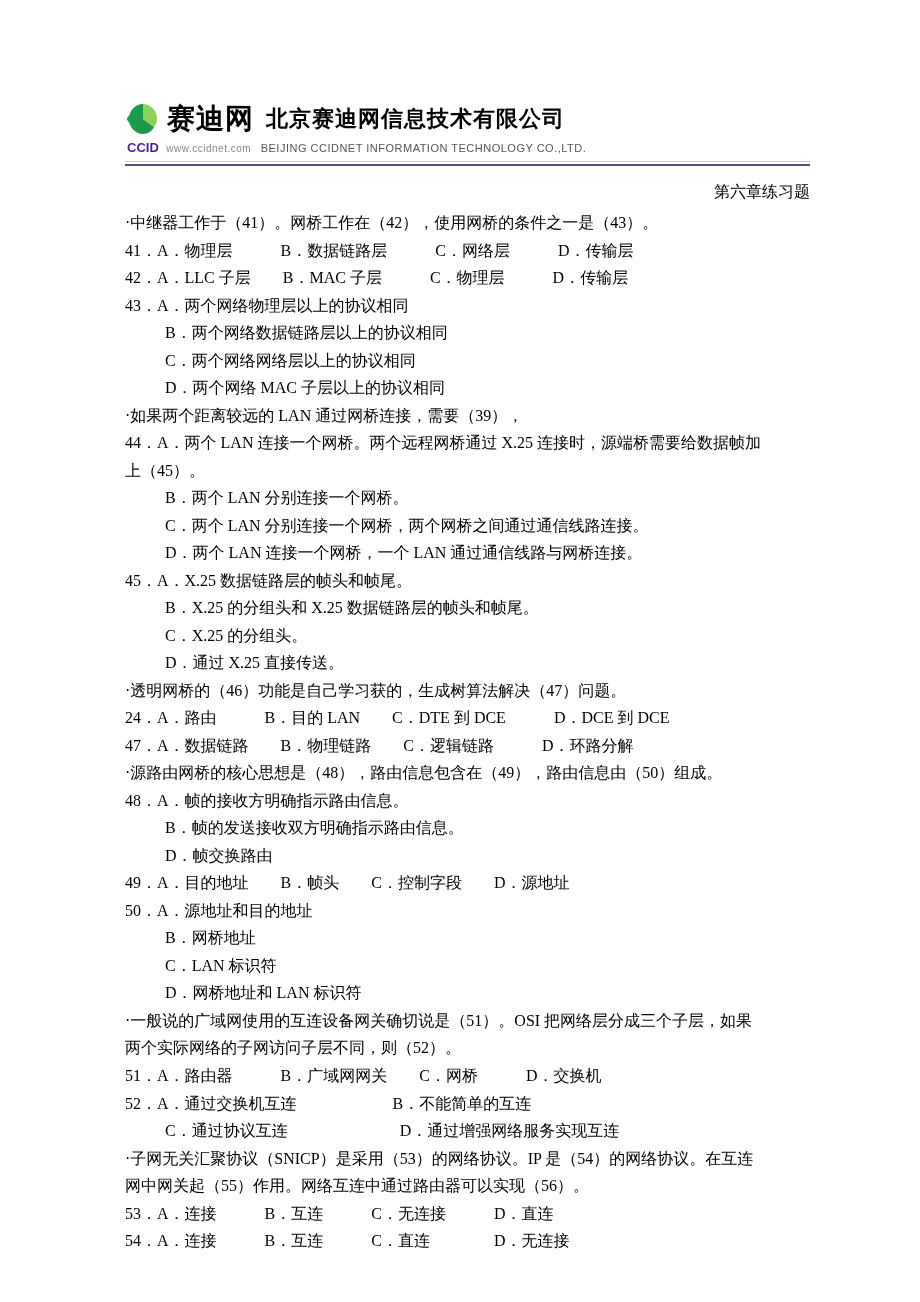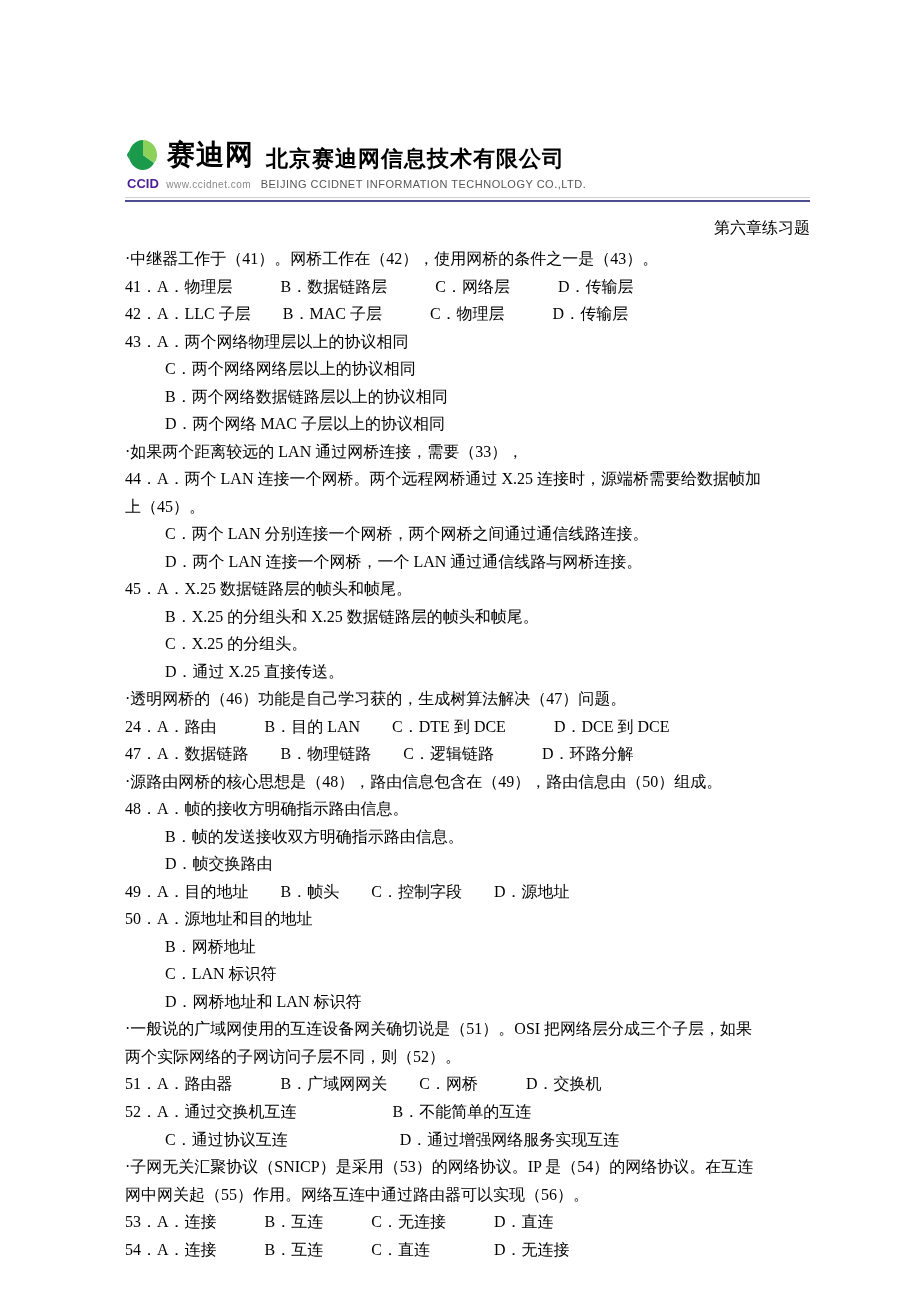--- a/index.html
+++ b/index.html
@@ -9,23 +9,22 @@
     font-family: "SimSun", "宋体", serif;
     font-size: 16px;
     color: #000;
     width: 920px;
   }
   .page {
     padding: 100px 110px 40px 125px;
   }
   .header {
     display: flex;
-    align-items: flex-end;
+    align-items: center;
     margin-bottom: 4px;
-    margin-top: 36px;
   }
   .logo {
     display: flex;
     align-items: center;
     margin-right: 6px;
   }
   .logo-mark {
     width: 36px;
     height: 36px;
     margin-right: 6px;
@@ -121,26 +120,27 @@
     <div class="rule"></div>
   </div>
 
   <div class="title">第六章练习题</div>
 
   <div class="content" id="lines">
       <p>·中继器工作于（41）。网桥工作在（42），使用网桥的条件之一是（43）。</p>
       <p>41．A．物理层　　　B．数据链路层　　　C．网络层　　　D．传输层</p>
       <p>42．A．LLC 子层　　B．MAC 子层　　　C．物理层　　　D．传输层</p>
       <p>43．A．两个网络物理层以上的协议相同</p>
+      <p class="indent">B．两个网络数据链路层以上的协议相同</p>
       <p class="indent">C．两个网络网络层以上的协议相同</p>
-      <p class="indent">B．两个网络数据链路层以上的协议相同</p>
       <p class="indent">D．两个网络 MAC 子层以上的协议相同</p>
-      <p>·如果两个距离较远的 LAN 通过网桥连接，需要（33），</p>
+      <p>·如果两个距离较远的 LAN 通过网桥连接，需要（39），</p>
       <p>44．A．两个 LAN 连接一个网桥。两个远程网桥通过 X.25 连接时，源端桥需要给数据帧加</p>
       <p>上（45）。</p>
+      <p class="indent">B．两个 LAN 分别连接一个网桥。</p>
       <p class="indent">C．两个 LAN 分别连接一个网桥，两个网桥之间通过通信线路连接。</p>
       <p class="indent">D．两个 LAN 连接一个网桥，一个 LAN 通过通信线路与网桥连接。</p>
       <p>45．A．X.25 数据链路层的帧头和帧尾。</p>
       <p class="indent">B．X.25 的分组头和 X.25 数据链路层的帧头和帧尾。</p>
       <p class="indent">C．X.25 的分组头。</p>
       <p class="indent">D．通过 X.25 直接传送。</p>
       <p>·透明网桥的（46）功能是自己学习获的，生成树算法解决（47）问题。</p>
       <p>24．A．路由　　　B．目的 LAN　　C．DTE 到 DCE　　　D．DCE 到 DCE</p>
       <p>47．A．数据链路　　B．物理链路　　C．逻辑链路　　　D．环路分解</p>
       <p>·源路由网桥的核心思想是（48），路由信息包含在（49），路由信息由（50）组成。</p>

